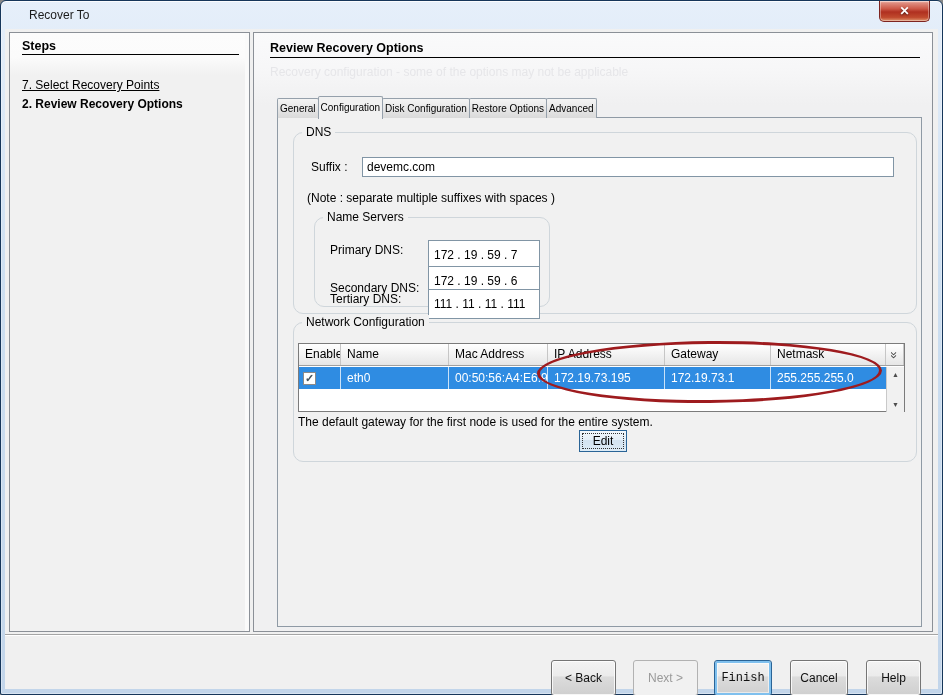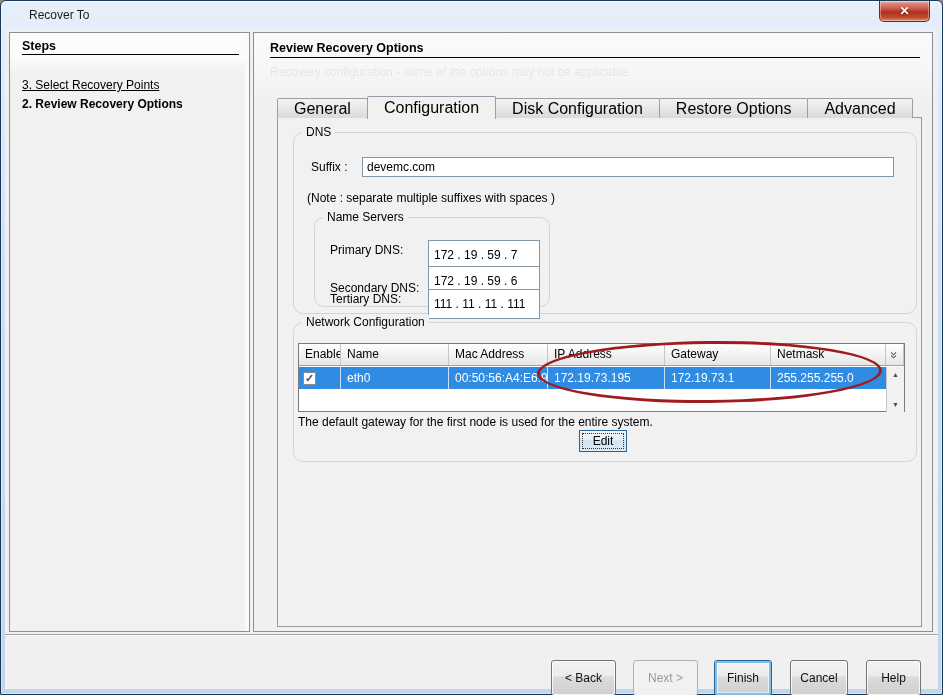--- a/index.html
+++ b/index.html
@@ -34,21 +34,21 @@
   .steps-underline { position:absolute; left:12px; top:21px; width:217px; border-top:1px solid #000; }
   .step { position:absolute; left:12px; font-size:12px; color:#000; white-space:nowrap; }
   .step1 { top:45px; text-decoration:underline; cursor:pointer; }
   .step2 { top:64px; font-weight:bold; }
 
   .main-heading { position:absolute; left:16px; top:8px; font-size:12.5px; font-weight:bold; color:#000; white-space:nowrap; }
   .main-underline { position:absolute; left:16px; top:24px; width:650px; border-top:1px solid #000; }
   .main-desc { position:absolute; left:16px; top:32px; font-size:12px; color:#e6e6e9; white-space:nowrap; }
 
   .tabs { position:absolute; left:23px; top:62px; height:23px; display:flex; align-items:flex-end; z-index:2; }
-  .tab { height:20px; line-height:19px; padding:0 16px; font-size:16px; color:#000;
+  .tab { height:20px; line-height:19px; padding:0 2px; font-size:10px; color:#000;
     background:linear-gradient(180deg,#f4f4f4,#dadada); border:1px solid #95a0ab; border-bottom:none;
     border-radius:2px 2px 0 0; margin-right:-1px; cursor:pointer; white-space:nowrap; }
   .tab.active { height:23px; line-height:21px; background:#f1f1f1; position:relative; z-index:3; margin-bottom:-1px; }
 
   .tabpane { position:absolute; left:23px; top:84px; width:645px; height:510px;
     border:1px solid #8f9aa5; background:#f1f1f1; }
 
   .groupbox { position:absolute; border:1px solid #cfd6db; border-radius:10px; }
   .group-label { position:absolute; top:-8px; left:8px; background:#f1f1f1; padding:0 4px; font-size:12px; color:#000; white-space:nowrap; }
 
@@ -90,42 +90,42 @@
     outline:1px dotted #333; outline-offset:-4px; cursor:pointer; }
 
   .footer-sep { position:absolute; left:0; right:0; top:605px; height:2px; border-top:1px solid #a5a5a5; border-bottom:1px solid #ffffff; }
 
   .btn { position:absolute; top:631px; height:36px; border:1px solid #757575; border-radius:3px;
     background:linear-gradient(180deg,#f3f3f3 0%,#ebebeb 45%,#dcdcdc 46%,#cfcfcf 100%);
     box-shadow:inset 0 0 0 1px rgba(255,255,255,.8);
     font-size:12px; color:#111; display:flex; align-items:center; justify-content:center; cursor:pointer; white-space:nowrap; }
   .btn-back { left:546px; width:65px; }
   .btn-next { left:628px; width:65px; color:#9a9a9a; border-color:#b2b2b2; background:#f1f1f1; box-shadow:none; cursor:default; }
-  .btn-finish { left:709px; width:58px; border-color:#2a6496; box-shadow:inset 0 0 0 2px #7fc0ee, inset 0 0 0 3px rgba(255,255,255,.55); }
+  .btn-finish { left:709px; width:58px; border-color:#2a6496; box-shadow:inset 0 0 0 2px #7fc0ee, inset 0 0 0 3px rgba(255,255,255,.55);font-family:Liberation Mono, monospace; }
   .btn-cancel { left:785px; width:58px; }
   .btn-help { left:861px; width:55px; }
 </style>
 </head>
 <body>
 
 <div class="window">
 
   <div class="titlebar">
     <span class="title">Recover To</span>
     <div class="close-btn">
       <span>✕</span>
     </div>
   </div>
 
   <div class="client">
 
     <div class="panel steps-panel">
       <div class="steps-heading">Steps</div>
       <div class="steps-underline"></div>
-      <div class="step step1">3. Select Recovery Points</div>
+      <div class="step step1">7. Select Recovery Points</div>
       <div class="step step2">2. Review Recovery Options</div>
     </div>
 
     <div class="panel main-panel">
       <div class="main-heading">Review Recovery Options</div>
       <div class="main-underline"></div>
       <div class="main-desc">Recovery configuration - some of the options may not be applicable</div>
 
       <div class="tabs">
         <div class="tab">General</div>

